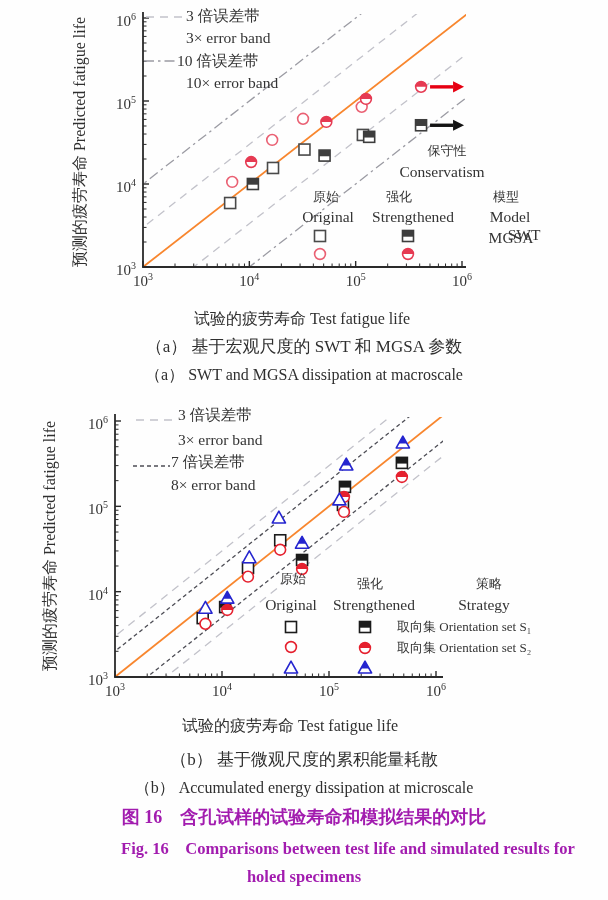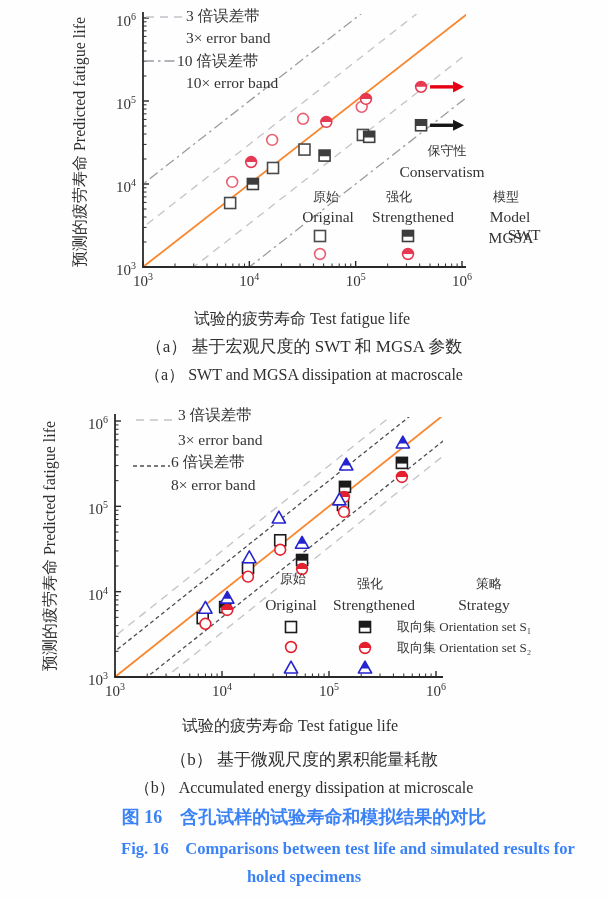--- a/index.html
+++ b/index.html
@@ -4,21 +4,21 @@
 <style>
   html,body{margin:0;padding:0;background:#ffffff;}
   #fig{position:relative;width:608px;height:900px;background:#fefefe;overflow:hidden;
        font-family:"Liberation Serif","DejaVu Serif",serif;color:#333;}
   #canvas{position:absolute;left:0;top:0;}
   .lbl{position:absolute;white-space:pre;line-height:1.05;}
   .cx{transform:translateX(-50%);}
   .vlab{transform:translate(-50%,-50%) rotate(-90deg);transform-origin:center;}
   .fs15{font-size:13px;} .fs155{font-size:15.5px;} .fs16{font-size:16px;}
   .fs165{font-size:16.5px;} .fs17{font-size:17px;} .fs18{font-size:18px;}
-  .bold{font-weight:bold;color:#3b82f6;}
+  .bold{font-weight:bold;color:#a21caf;}
   .dk{color:#2f2f2f;}
 </style>
 </head>
 <body>
 
 <div id="fig">
   <svg id="canvas" width="608" height="900">
       <g>
         <clipPath id="clip0">
           <rect x="143" y="14" width="323" height="253"></rect>
@@ -324,21 +324,21 @@
   <div class="lbl cx fs155" style="left:511px;top:230px;">MGSA</div>
 
   <div class="lbl cx fs16 dk" style="left:302px;top:311px;">试验的疲劳寿命 Test fatigue life</div>
   <div class="lbl cx fs17 dk" style="left:304px;top:338px;">（a） 基于宏观尺度的 SWT 和 MGSA 参数</div>
   <div class="lbl cx fs16 dk" style="left:304px;top:367px;">（a） SWT and MGSA dissipation at macroscale</div>
 
   <div class="lbl vlab fs16 dk" style="left:50px;top:546px;">预测的疲劳寿命 Predicted fatigue life</div>
 
   <div class="lbl fs155" style="left:178px;top:407px;">3 倍误差带</div>
   <div class="lbl fs155" style="left:178px;top:432px;">3× error band</div>
-  <div class="lbl fs155" style="left:171px;top:454px;">6 倍误差带</div>
+  <div class="lbl fs155" style="left:171px;top:454px;">7 倍误差带</div>
   <div class="lbl fs155" style="left:171px;top:477px;">8× error band</div>
 
   <div class="lbl cx fs15" style="left:293px;top:572px;">原始</div>
   <div class="lbl cx fs155" style="left:291px;top:597px;">Original</div>
   <div class="lbl cx fs15" style="left:370px;top:577px;">强化</div>
   <div class="lbl cx fs155" style="left:374px;top:597px;">Strengthened</div>
   <div class="lbl cx fs15" style="left:489px;top:577px;">策略</div>
   <div class="lbl cx fs155" style="left:484px;top:597px;">Strategy</div>
   <div class="lbl fs15" style="left:397px;top:620px;">取向集 Orientation set S₁</div>
   <div class="lbl fs15" style="left:397px;top:641px;">取向集 Orientation set S₂</div>

